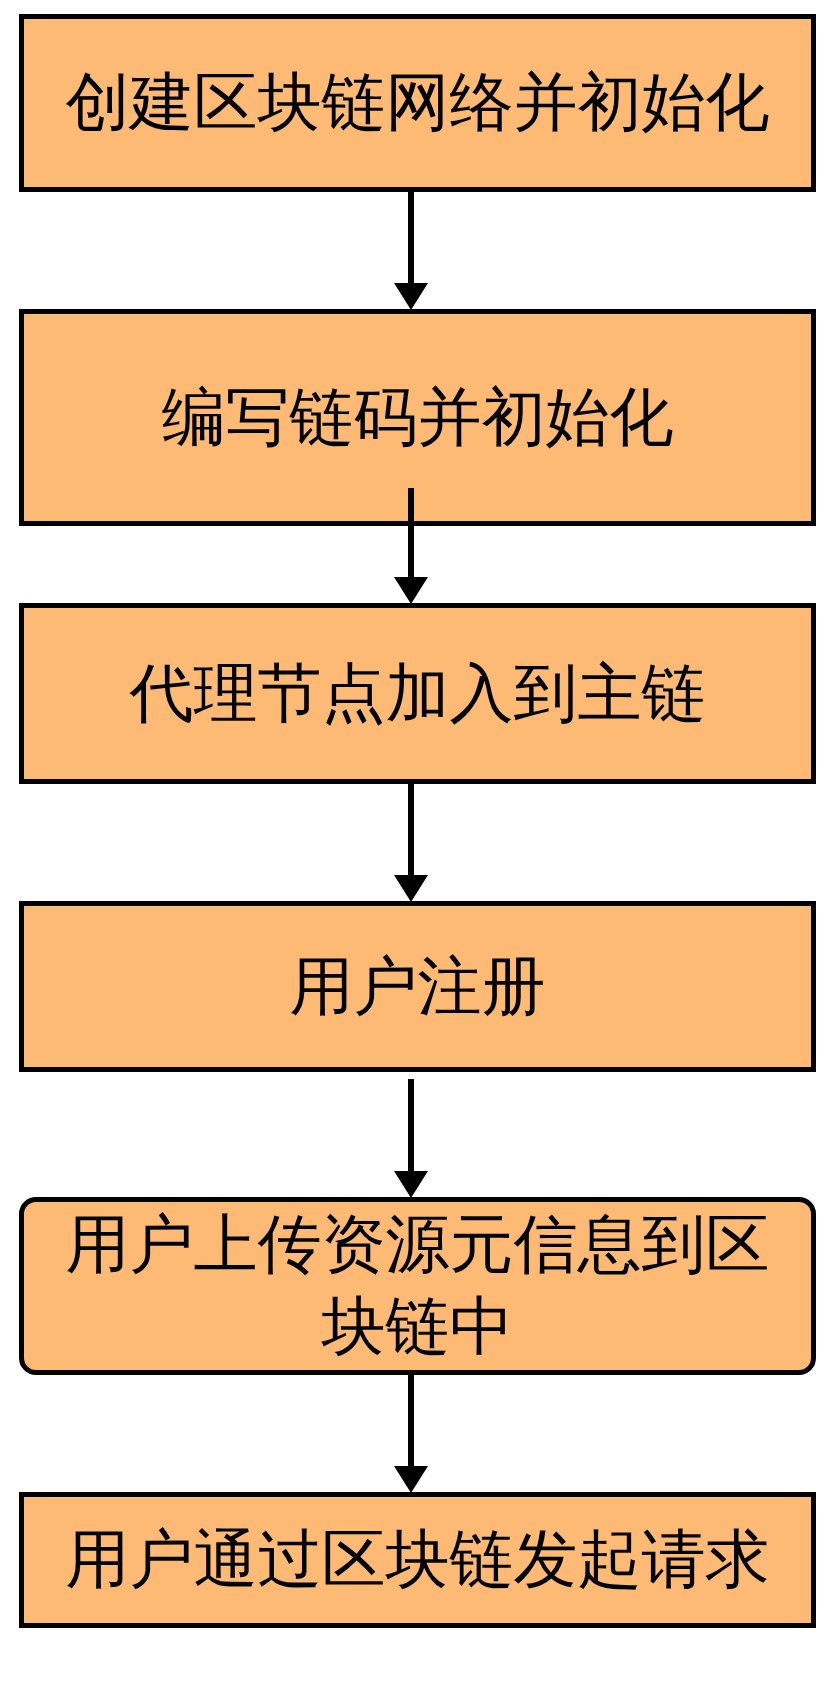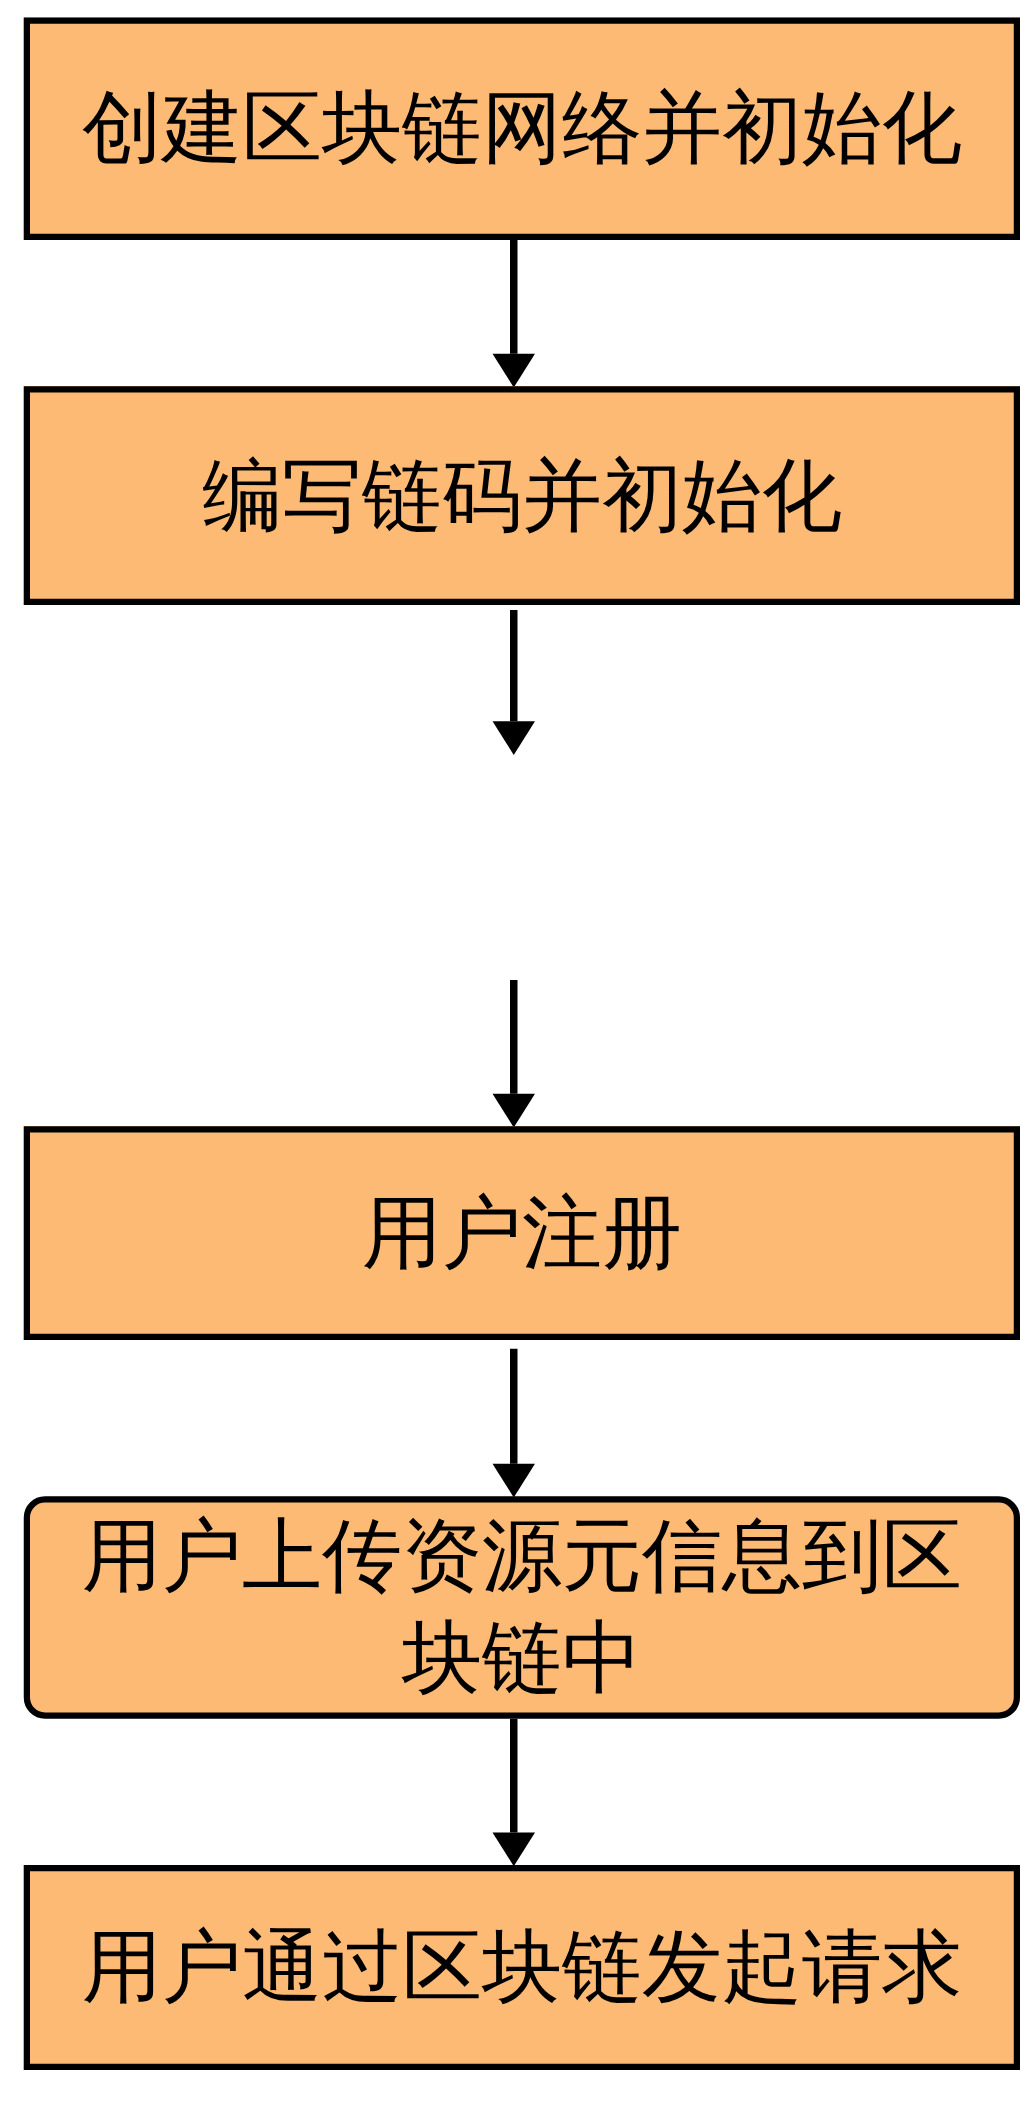--- a/index.html
+++ b/index.html
@@ -50,25 +50,25 @@
   .flow-arrow .head {
     width: 0;
     height: 0;
     border-left: 17px solid transparent;
     border-right: 17px solid transparent;
     border-top: 27px solid #000000;
     flex: 0 0 auto;
   }
   
   #step1 { top: 14px;   height: 178px; }
-  #step2 { top: 309px;  height: 175px; }
+  #step2 { top: 309px;  height: 217px; }
   #step3 { top: 603px;  height: 181px; }
   #step4 { top: 901px;  height: 171px; }
   #step5 { top: 1197px; height: 178px; border-radius: 17px; }
-  #step6 { top: 1492px; height: 164px; }
+  #step6 { top: 1492px; height: 136px; }
   
   #arrow1 { top: 192px;  height: 118px; }
   #arrow2 { top: 488px;  height: 116px; }
   #arrow3 { top: 784px;  height: 118px; }
   #arrow4 { top: 1079px; height: 119px; }
   #arrow5 { top: 1375px; height: 118px; }
 </style>
 </head>
 <body>
 
@@ -85,20 +85,23 @@
 
   <div class="flow-box" id="step2">
     <span class="label">编写链码并初始化</span>
   </div>
 
   <div class="flow-arrow" id="arrow2">
     <div class="stem"></div>
     <div class="head"></div>
   </div>
 
+  <div class="flow-box" id="step3">
+    <span class="label">代理节点加入到主链</span>
+  </div>
 
   <div class="flow-arrow" id="arrow3">
     <div class="stem"></div>
     <div class="head"></div>
   </div>
 
   <div class="flow-box" id="step4">
     <span class="label">用户注册</span>
   </div>
 

